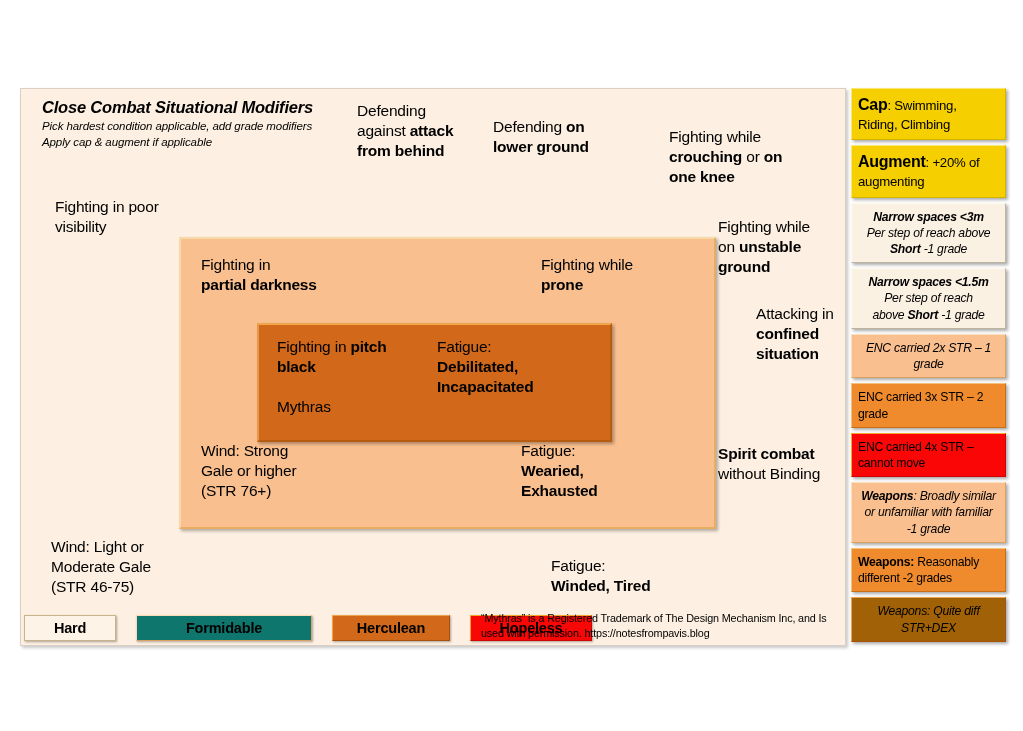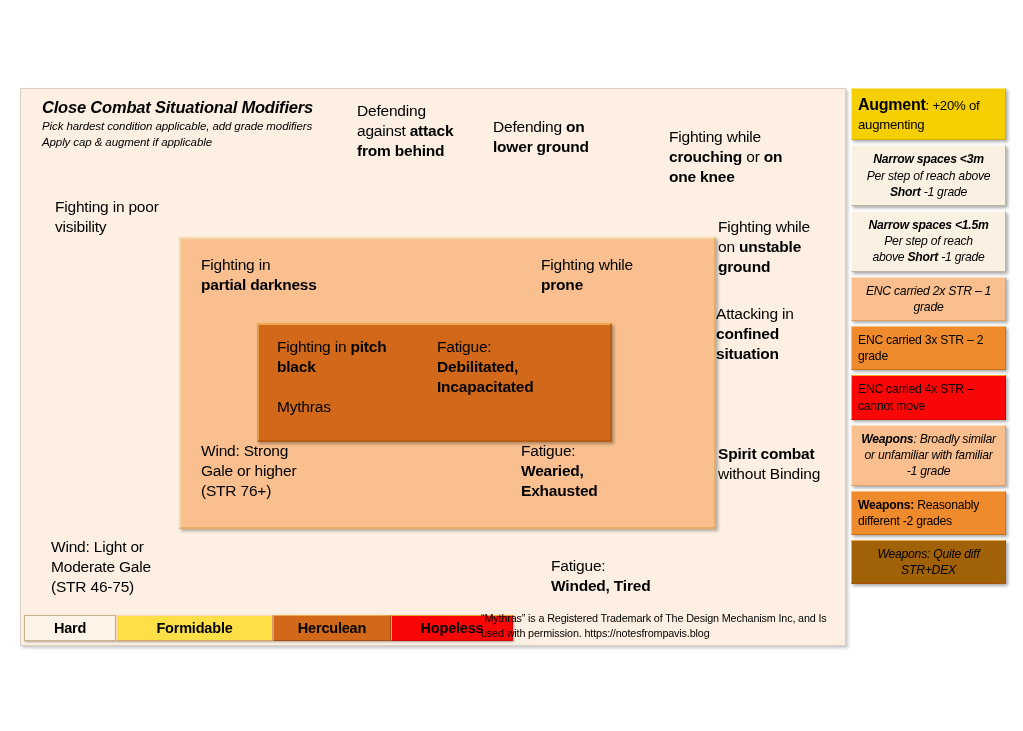--- a/index.html
+++ b/index.html
@@ -88,36 +88,36 @@
     padding-left: 35px;
   }
 
   
   #legend-bar {
     position: absolute;
     left: 3px;
     bottom: 4px;
     height: 26px;
     display: flex;
-    gap: 0;
+    gap: 20px;
     align-items: stretch;
   }
   .legend-chip {
     display: flex;
     align-items: center;
     justify-content: center;
     font-weight: bold;
     font-size: 14.5px;
     letter-spacing: -0.2px;
     border: 1px solid #c79a38;
     box-shadow: 1px 1px 2px rgba(0,0,0,0.32);
     box-sizing: border-box;
   }
   .lg-hard       { width: 92px;  background: #fdf3e6; border-color: #c9b48a; }
-  .lg-formidable { width: 157px; background: #fde047; border-color: #d9a263;
+  .lg-formidable { width: 176px; background: #0f766e; border-color: #d9a263;
                    border-top-color:#fbdcb4; border-left-color:#fbdcb4;}
   .lg-herculean  { width: 118px; background: #d2691a; border-color: #a8510f;
                    border-top-color:#eea34c; border-left-color:#eea34c;}
   .lg-hopeless   { width: 122px; background: #f90707; border-color: #d10505;
                    border-top-color:#f4a62a; border-left-color:#f4a62a;}
 
   
   #trademark {
     position: absolute;
     left: 460px;
@@ -179,21 +179,21 @@
 
   <div class="float-text" style="left:336px; top:12px; width:140px;">Defending<br>against <b>attack<br>from behind</b></div>
 
   <div class="float-text" style="left:472px; top:28px; width:140px;">Defending <b>on<br>lower ground</b></div>
 
 
   <div class="float-text" style="left:648px; top:38px; width:160px;">Fighting while<br><b>crouching</b> or <b>on<br>one knee</b></div>
 
   <div class="float-text" style="left:697px; top:128px; width:130px;">Fighting while<br>on <b>unstable<br>ground</b></div>
 
-  <div class="float-text" style="left:695px; top:215px; width:130px;">Attacking in<br><b>confined<br>situation</b></div>
+  <div class="float-text" style="left:735px; top:215px; width:130px;">Attacking in<br><b>confined<br>situation</b></div>
 
   <div class="float-text" style="left:697px; top:355px; width:140px;"><b>Spirit combat</b><br>without Binding</div>
 
   <div class="float-text" style="left:30px; top:448px; width:160px;">Wind: Light or<br>Moderate Gale<br>(STR 46-75)</div>
 
   <div class="float-text" style="left:530px; top:467px; width:180px;">Fatigue:<br><b>Winded, Tired</b></div>
 
   <div id="box-formidable">
     <div class="float-text" style="left:20px; top:16px; width:190px;">Fighting in<br><b>partial darkness</b></div>
 
@@ -216,20 +216,21 @@
     <div class="legend-chip lg-hard">Hard</div>
     <div class="legend-chip lg-formidable">Formidable</div>
     <div class="legend-chip lg-herculean">Herculean</div>
     <div class="legend-chip lg-hopeless">Hopeless</div>
   </div>
 
   <div id="trademark">“Mythras” is a Registered Trademark of The Design Mechanism Inc, and Is used with permission. https://notesfrompavis.blog</div>
 </div>
 
 <div id="sidebar">
+    <div class="side-card sc-yellow sc-left"><b>Cap</b>: Swimming, Riding, Climbing</div>
     <div class="side-card sc-yellow sc-left"><b>Augment</b>: +20% of augmenting</div>
     <div class="side-card sc-cream sc-center"><b>Narrow spaces &lt;3m</b><br>Per step of reach above<br><b>Short</b> -1 grade</div>
     <div class="side-card sc-cream sc-center"><b>Narrow spaces &lt;1.5m</b><br>Per  step of reach<br>above <b>Short</b> -1 grade</div>
     <div class="side-card sc-peach sc-center">ENC carried 2x STR – 1 grade</div>
     <div class="side-card sc-orange sc-left">ENC carried 3x STR – 2 grade</div>
     <div class="side-card sc-red sc-left">ENC carried 4x STR – cannot move</div>
     <div class="side-card sc-peach sc-center"><b>Weapons</b>: Broadly similar  or unfamiliar with familiar -1 grade</div>
     <div class="side-card sc-orange sc-left"><b>Weapons:</b> Reasonably different -2 grades</div>
     <div class="side-card sc-darkorange sc-center">Weapons: Quite diff STR+DEX</div>
   </div>

